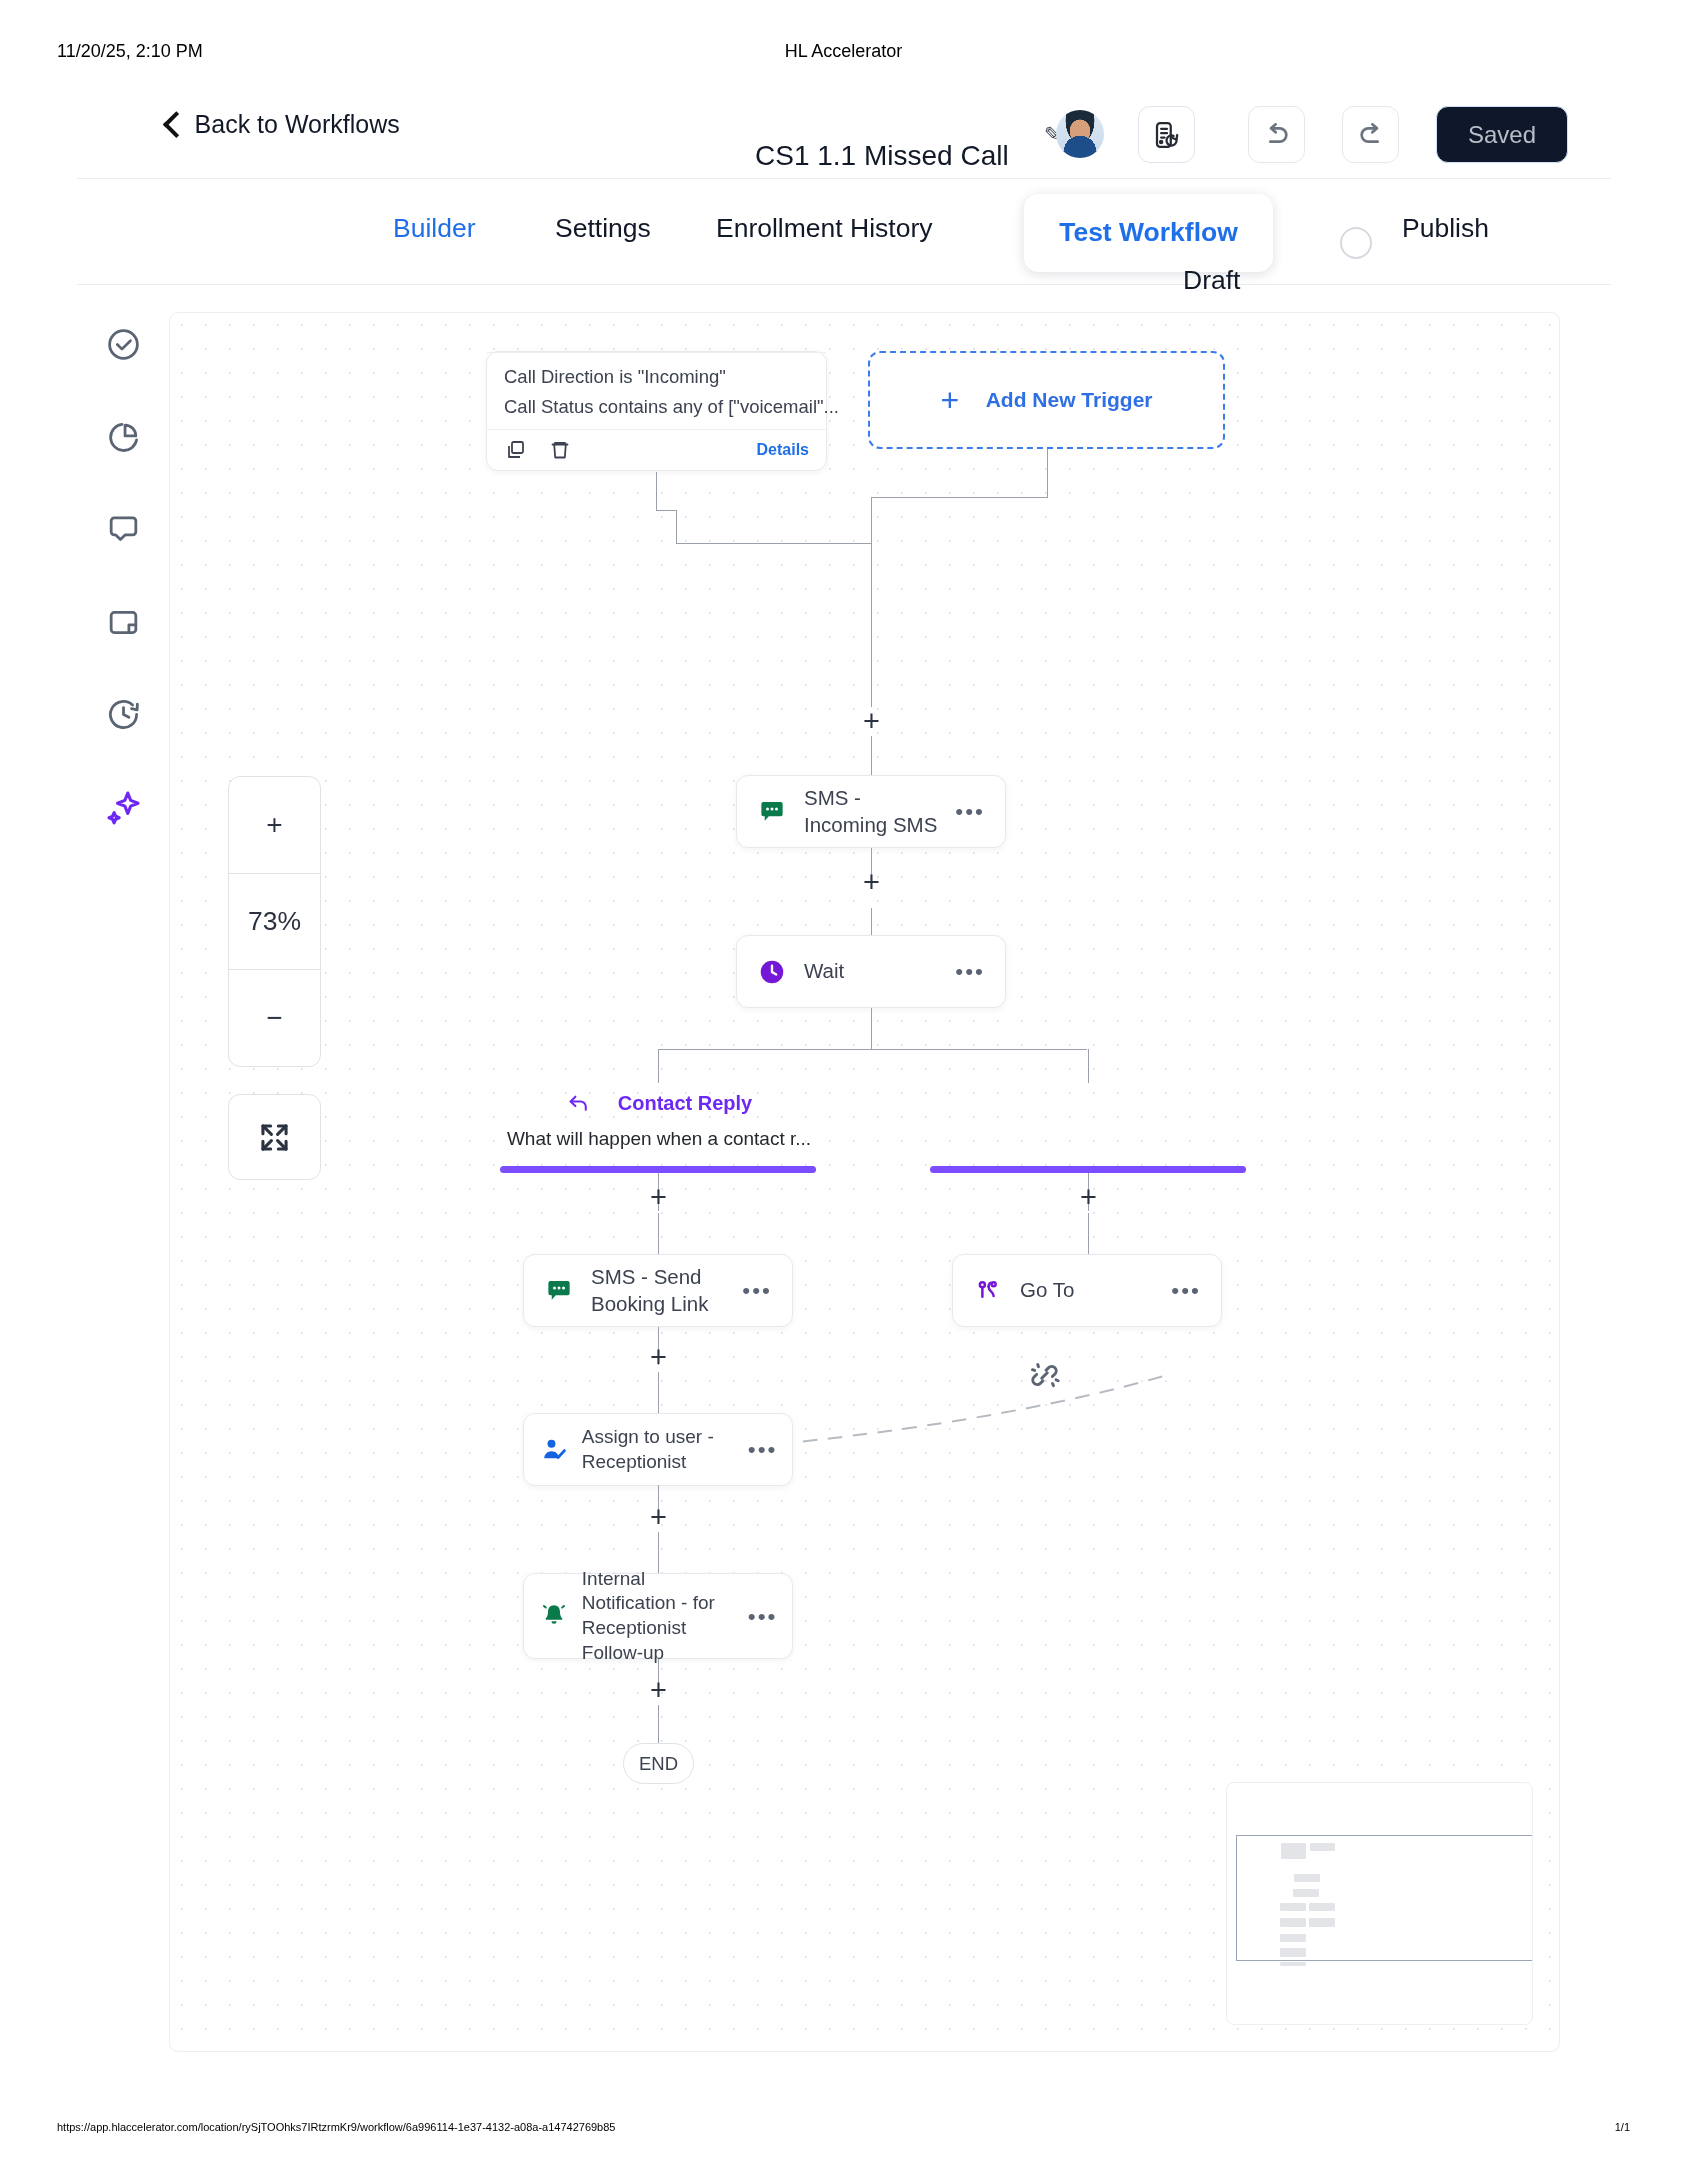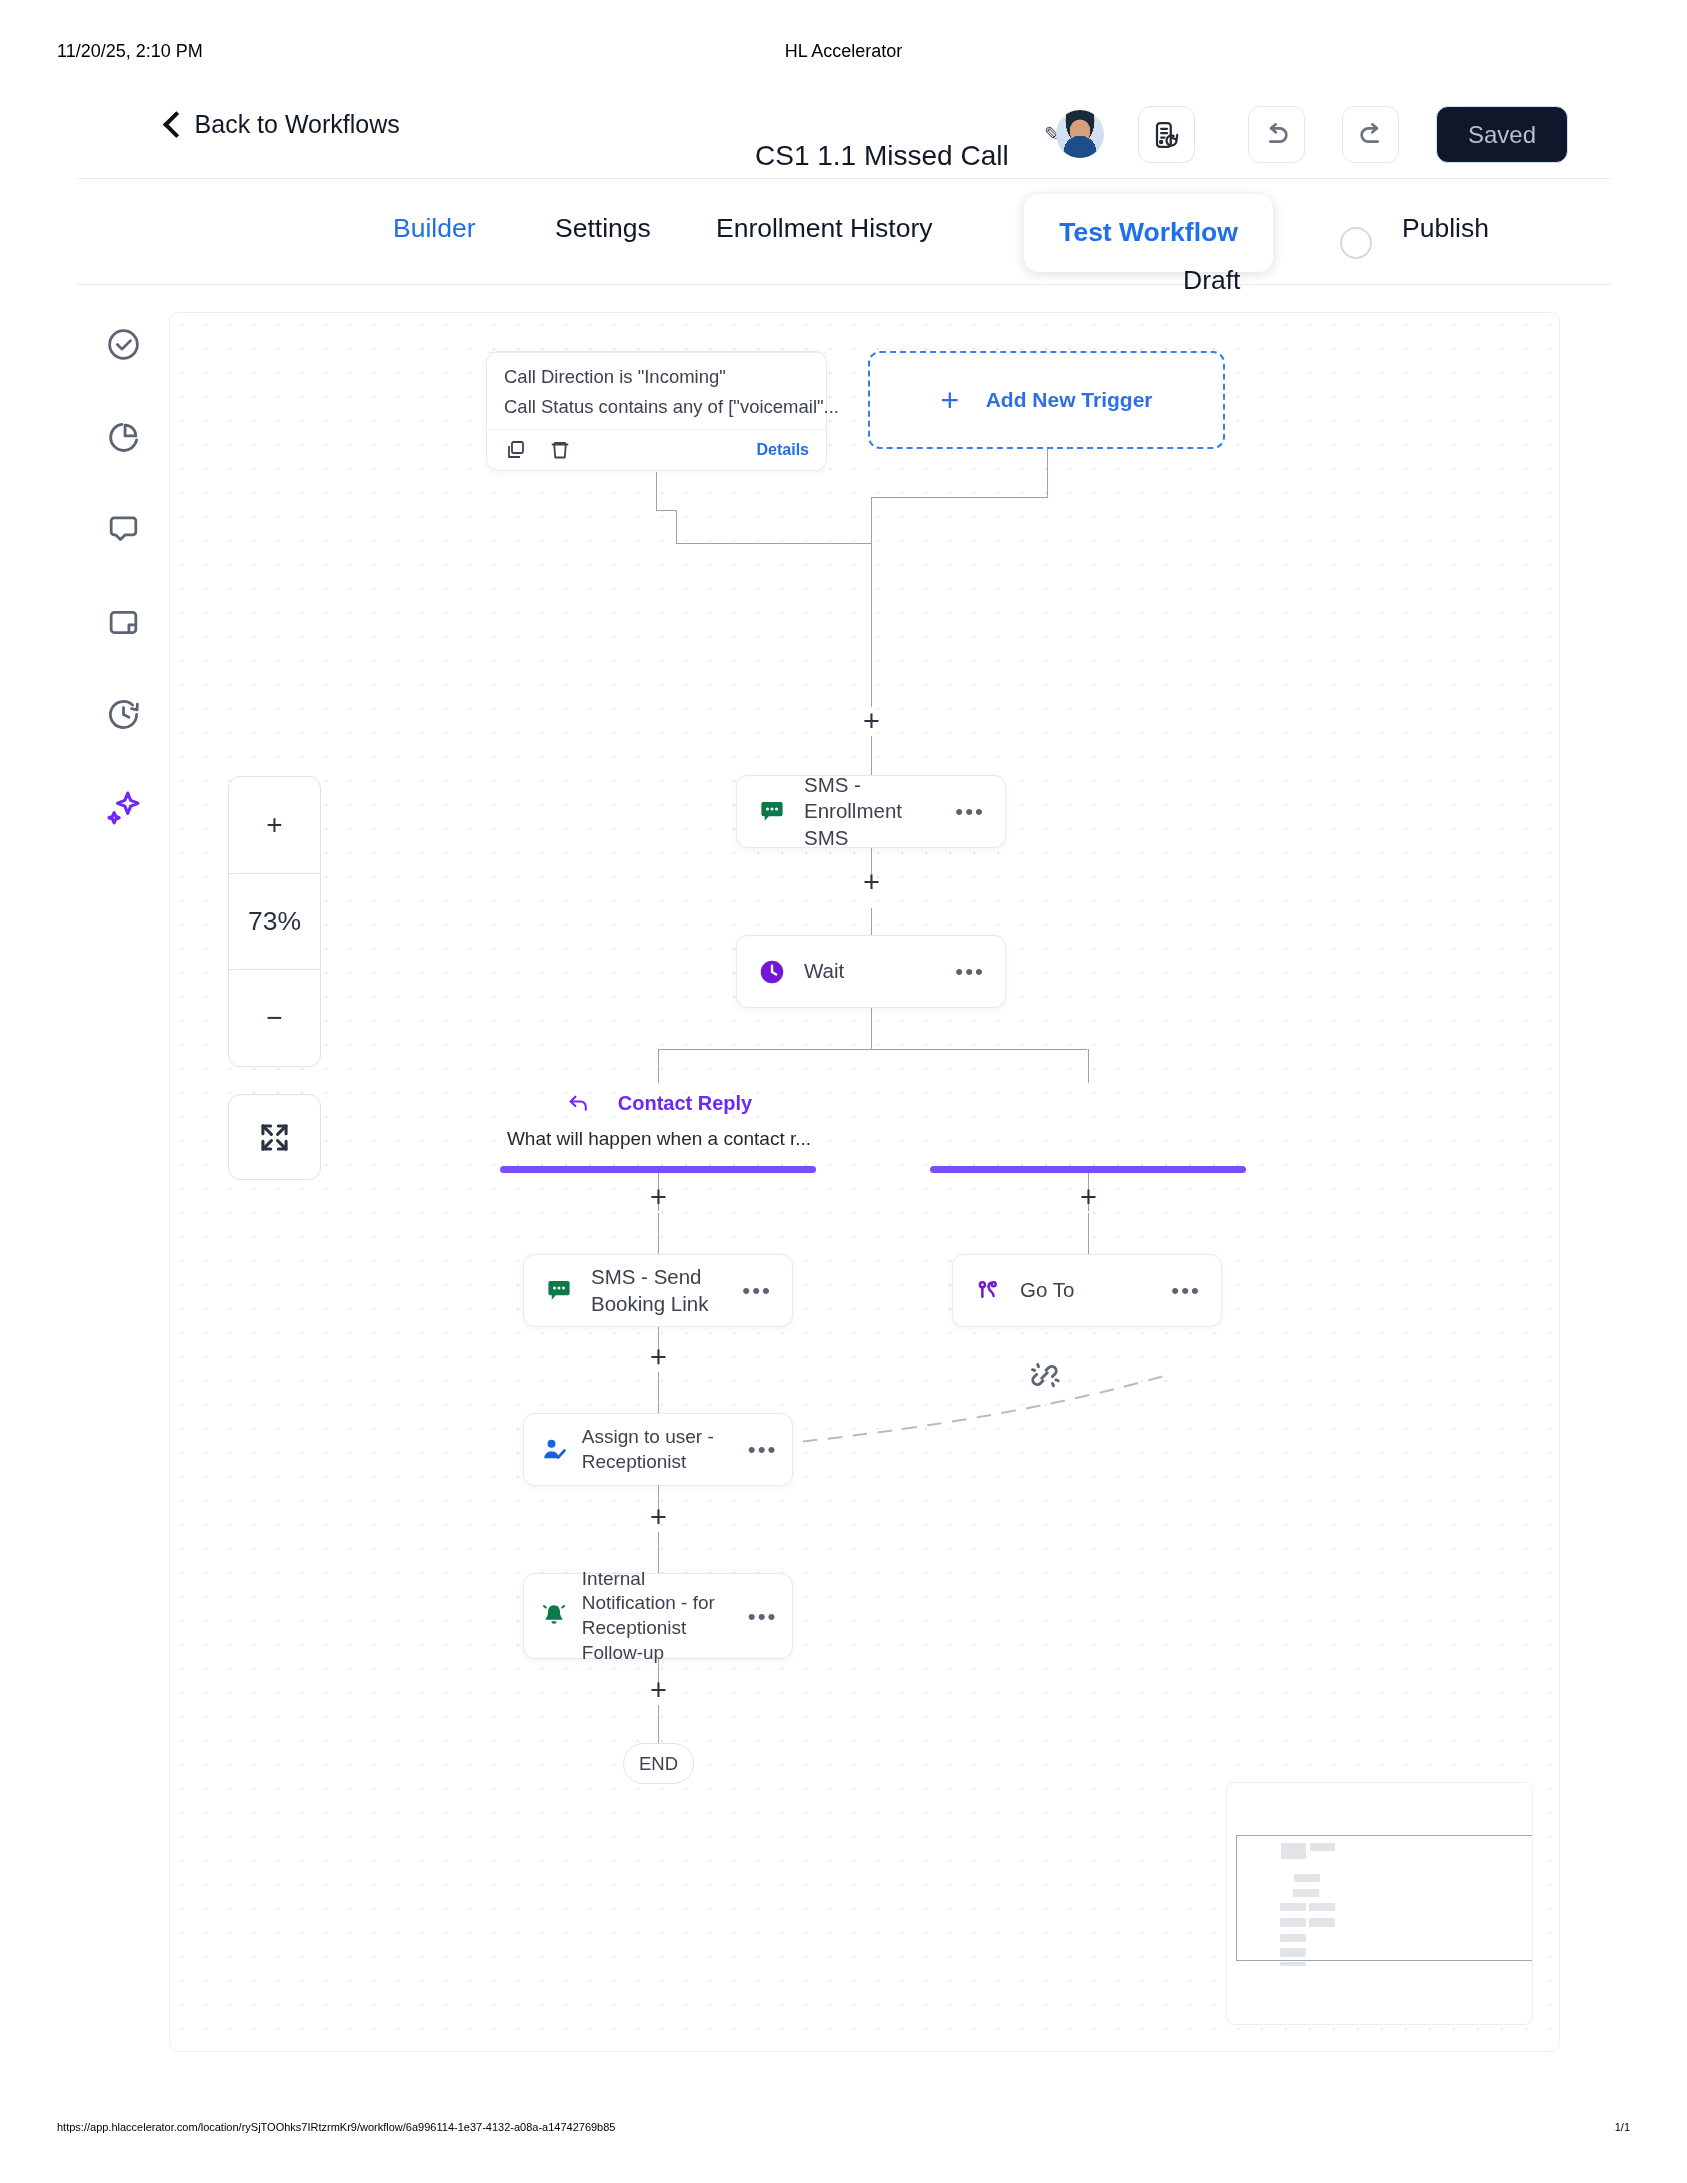--- a/index.html
+++ b/index.html
@@ -387,21 +387,21 @@
   <div class="wire wire-v" style="left:701px; top:275px; height:119px;"></div>
   <div class="wire wire-v" style="left:701px; top:423px; height:40px;"></div>
   <div class="node" style="left:566px; top:462px; width:270px; height:73px;">
     <div class="node-row">
       <svg width="30" height="30" viewBox="0 0 24 24">
         <path d="M3.5 5.5a1.6 1.6 0 0 1 1.6-1.6h13.8a1.6 1.6 0 0 1 1.6 1.6v8.2a1.6 1.6 0 0 1-1.6 1.6H9.4L6.2 19v-3.7H5.1a1.6 1.6 0 0 1-1.6-1.6z" fill="#0b7a4b"></path>
         <circle cx="8.4" cy="9.6" r="1.2" fill="#fff"></circle>
           <circle cx="12" cy="9.6" r="1.2" fill="#fff"></circle>
           <circle cx="15.6" cy="9.6" r="1.2" fill="#fff"></circle>
       </svg>
-      <span class="node-label">SMS - Enrollment SMS</span>
+      <span class="node-label">SMS - Incoming SMS</span>
       <span class="dots">•••</span>
     </div>
   </div>
 
   <div class="wire wire-v" style="left:701px; top:535px; height:36px;"></div>
   <div class="plus-node" style="left:687px; top:556px;">+</div>
   <div class="wire wire-v" style="left:701px; top:595px; height:28px;"></div>
   <div class="node" style="left:566px; top:622px; width:270px; height:73px;">
     <div class="node-row">
       <svg width="30" height="30" viewBox="0 0 24 24">

